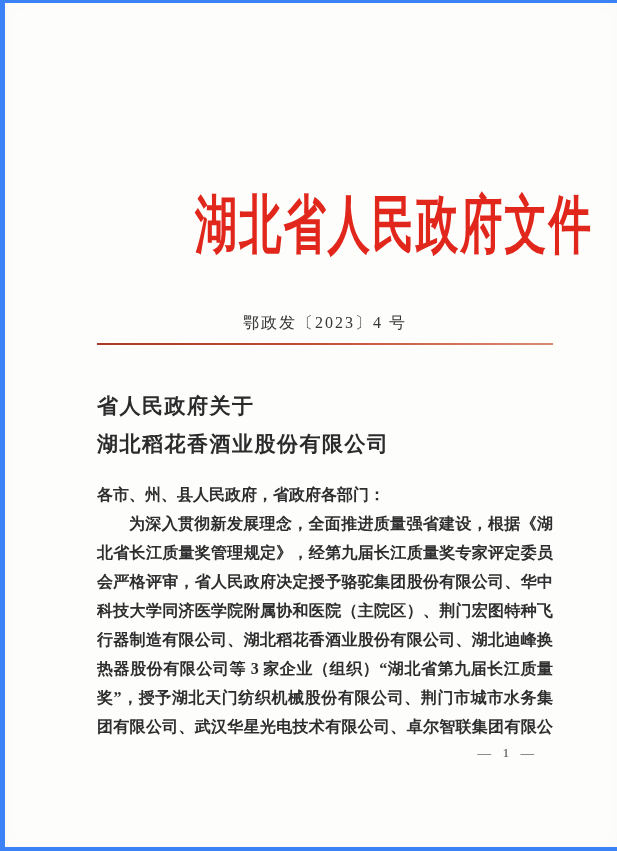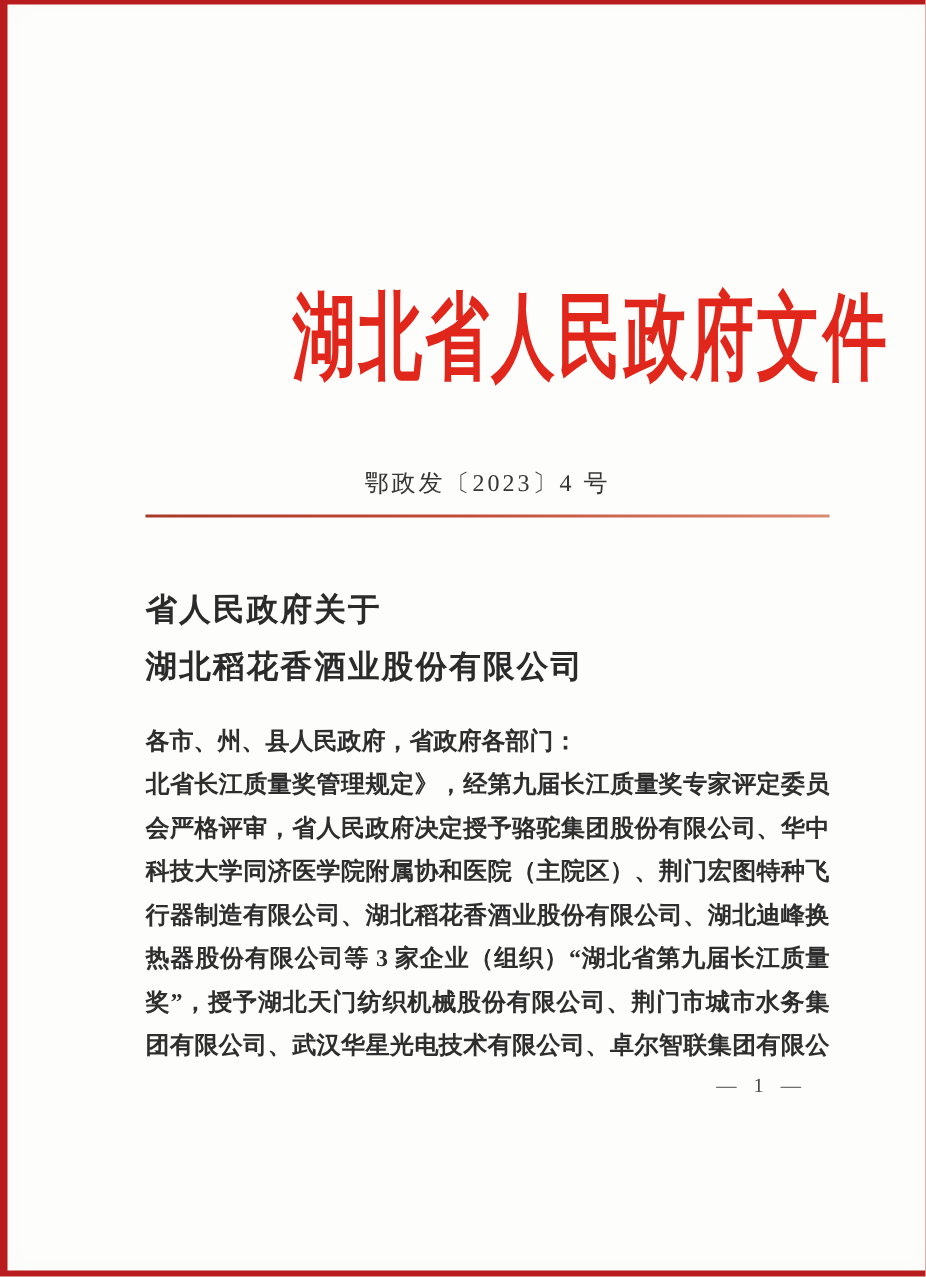--- a/index.html
+++ b/index.html
@@ -1,19 +1,19 @@
 <!DOCTYPE html>
 <html><head>
 <meta charset="utf-8">
 <style>
   html,body{margin:0;padding:0;}
   .viewport{
     position:relative;
     width:617px;height:851px;
-    background:#b91c1c;
+    background:#3b82f6;
     overflow:hidden;
     font-family:"Liberation Serif","DejaVu Serif",serif;
   }
   .sheet{
     position:absolute;
     left:5px;top:3px;right:0;bottom:4px;
     background:#fdfdfc;
     box-shadow:inset 0 0 18px rgba(0,0,0,0.015);
   }
   .col{
@@ -108,20 +108,21 @@
 
       <div class="red-rule"></div>
 
       <div class="subject">
         <div>省人民政府关于</div>
         <div>湖北稻花香酒业股份有限公司</div>
       </div>
 
       <div class="body">
         <div class="line">各市、州、县人民政府，省政府各部门：</div>
+        <div class="line jline indent">为深入贯彻新发展理念，全面推进质量强省建设，根据《湖</div>
         <div class="line jline">北省长江质量奖管理规定》，经第九届长江质量奖专家评定委员</div>
         <div class="line jline">会严格评审，省人民政府决定授予骆驼集团股份有限公司、华中</div>
         <div class="line jline">科技大学同济医学院附属协和医院（主院区）、荆门宏图特种飞</div>
         <div class="line jline">行器制造有限公司、湖北稻花香酒业股份有限公司、湖北迪峰换</div>
         <div class="line jline">热器股份有限公司等 3 家企业（组织）“湖北省第九届长江质量</div>
         <div class="line jline">奖”，授予湖北天门纺织机械股份有限公司、荆门市城市水务集</div>
         <div class="line jline">团有限公司、武汉华星光电技术有限公司、卓尔智联集团有限公</div>
       </div>
 
       <div class="pagenum">— 1 —</div>

